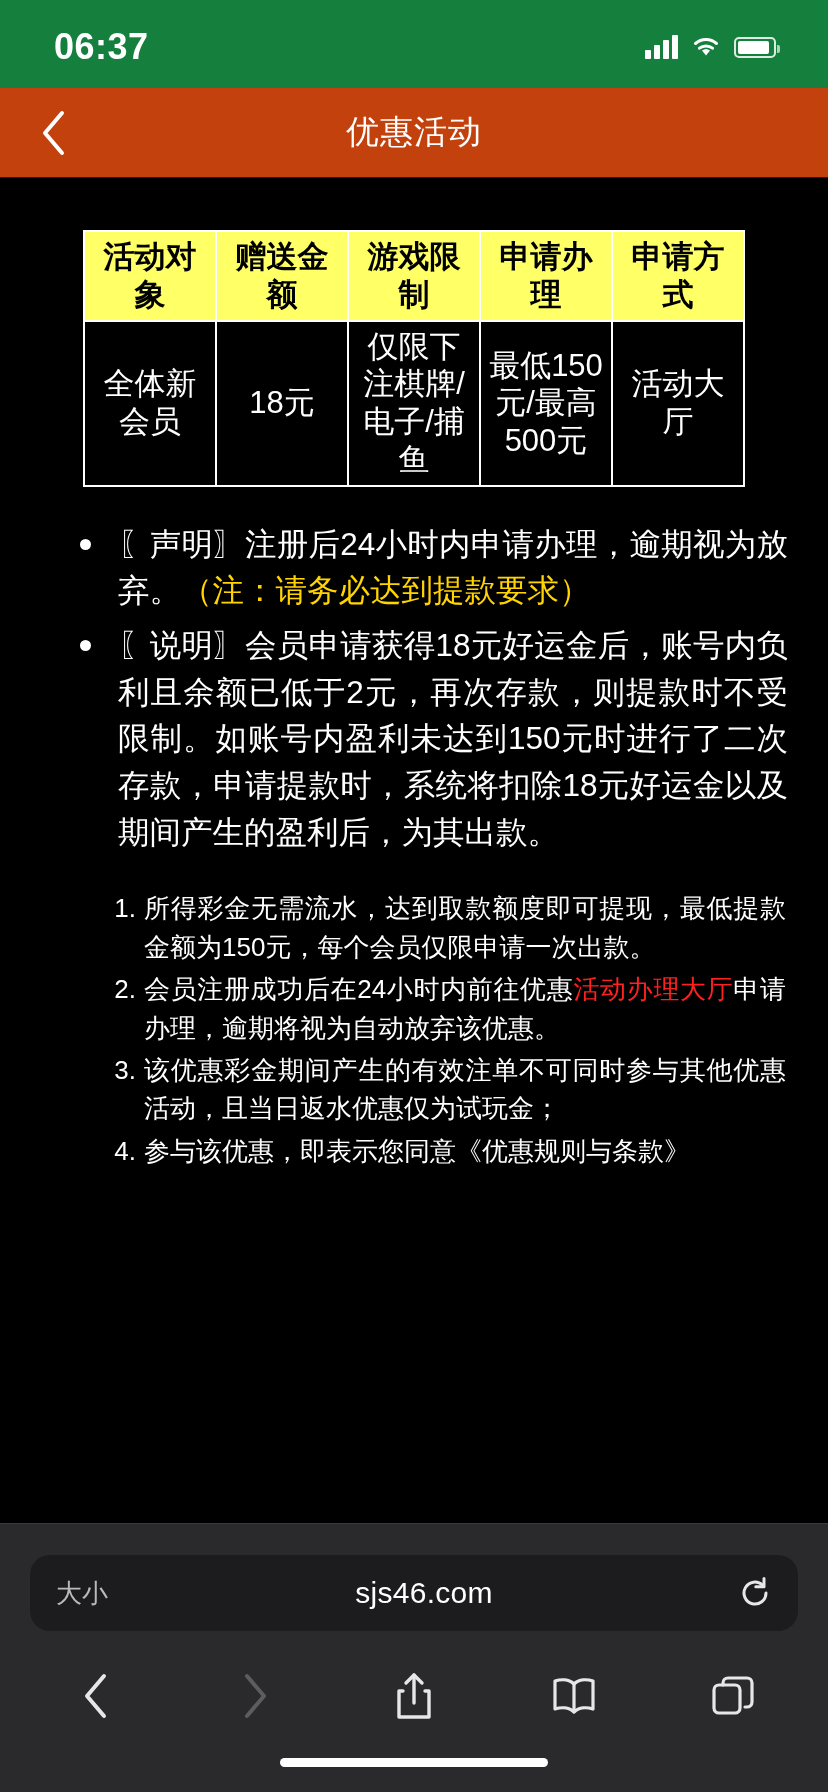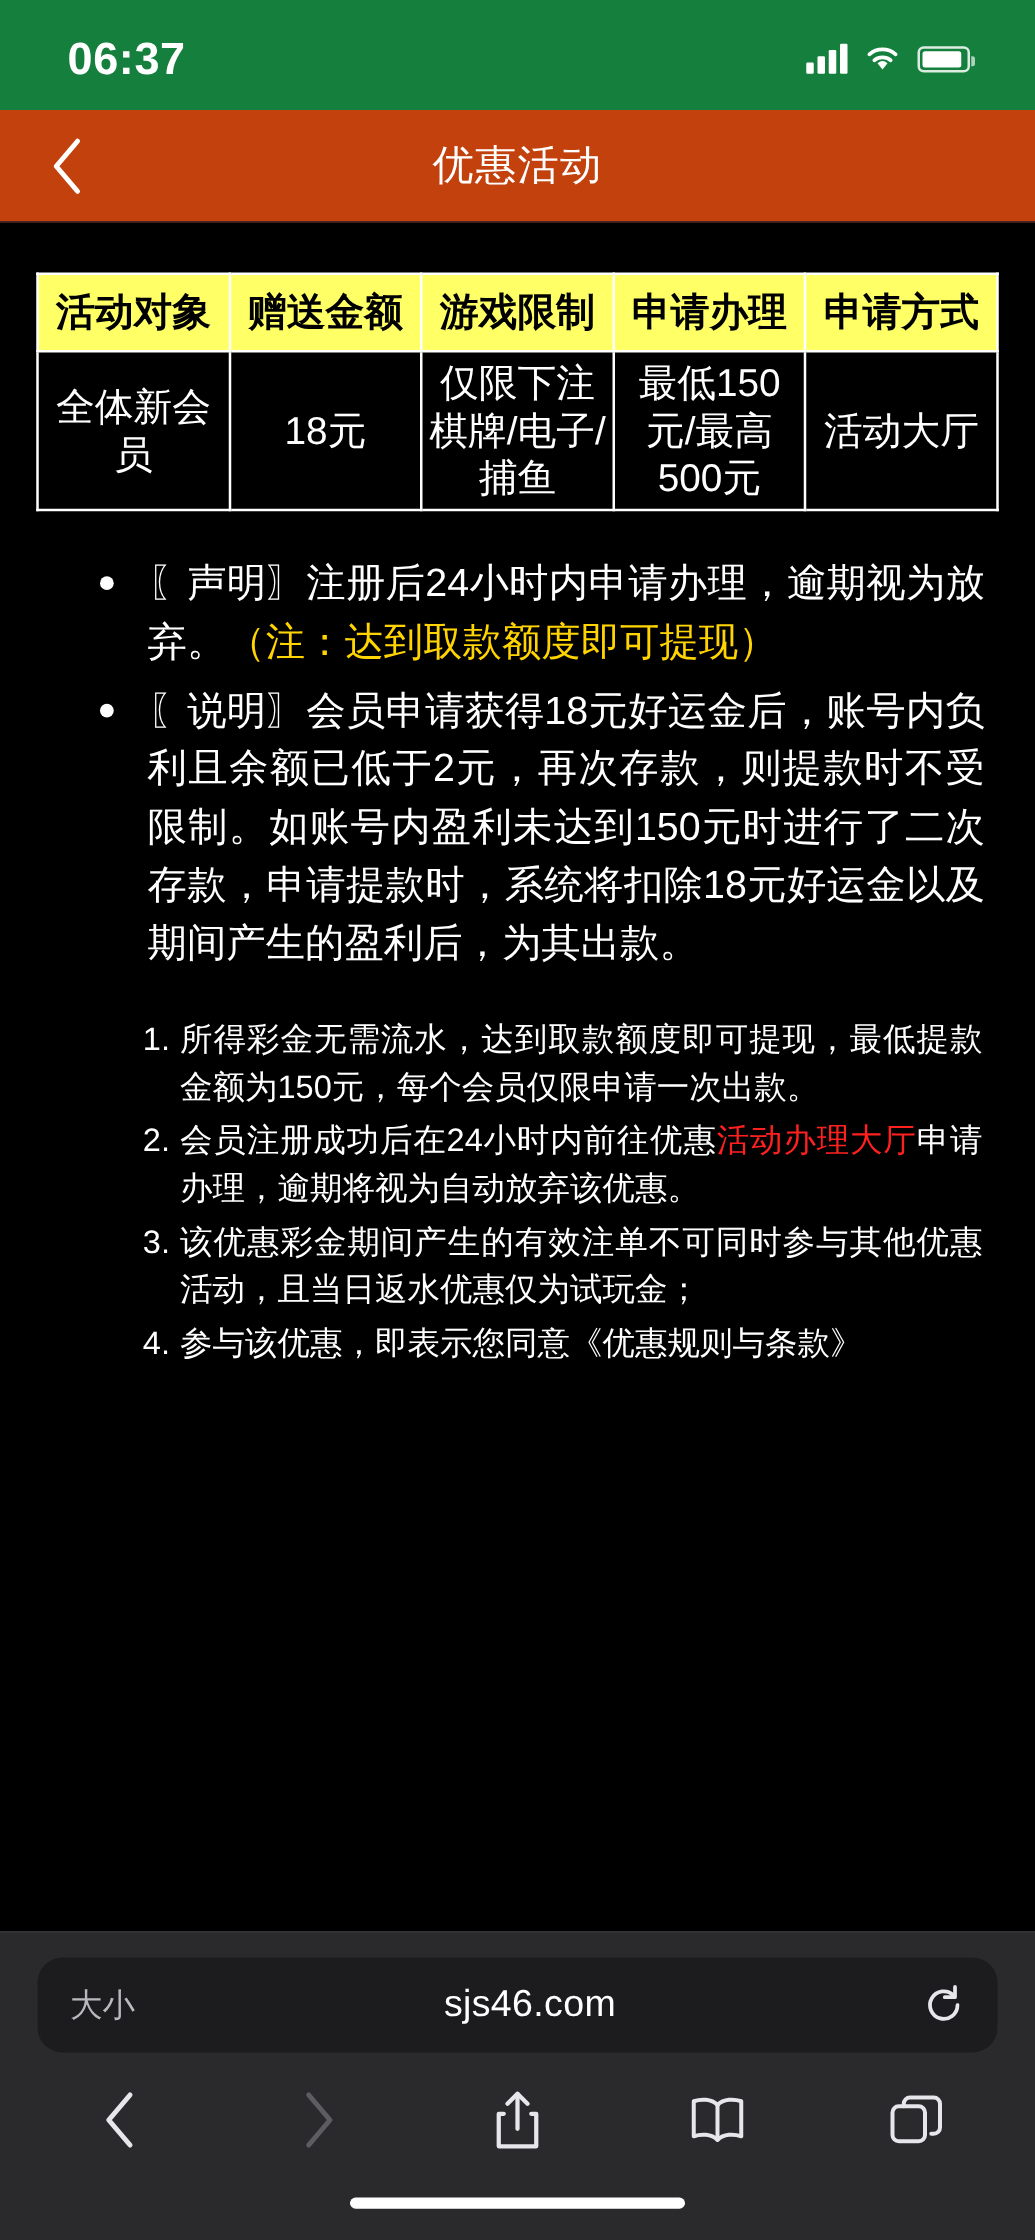--- a/index.html
+++ b/index.html
@@ -97,22 +97,22 @@
   .content {
     flex: 1 1 auto;
     background: #000;
     overflow: hidden;
     padding: 36px 0 0 0;
     color: #fff;
   }
 
   table.promo {
     border-collapse: collapse;
-    margin: 4px auto;
-    width: 770px;
+    margin: 16px auto;
+    width: 662px;
     table-layout: fixed;
   }
   table.promo th, table.promo td {
     border: 2px solid #ffffff;
     text-align: center;
     vertical-align: middle;
     padding: 6px 4px;
     line-height: 1.22;
   }
   table.promo th {
@@ -189,21 +189,21 @@
   .red { color: #ff2020; }
 
   
   .browser-bar {
     flex: 0 0 auto;
     background: #2a2a2c;
     padding: 18px 0 0 0;
     border-top: 1px solid #3a3a3c;
   }
   .urlbar {
-    margin: 2px 30px;
+    margin: 13px 30px;
     height: 76px;
     background: #1c1c1e;
     border-radius: 20px;
     display: flex;
     align-items: center;
     padding: 0 26px;
     position: relative;
   }
   .urlbar .aa {
     color: #b8b8bd;
@@ -304,21 +304,21 @@
           <td>18元</td>
           <td>仅限下注棋牌/电子/捕鱼</td>
           <td>最低150元/最高500元</td>
           <td class="apply">活动大厅</td>
         </tr>
       </tbody>
     </table>
 
     <ul class="notes">
       <li>
-        <span>〖声明〗注册后24小时内申请办理，逾期视为放弃。</span><span class="yellow">（注：达到取款额度即可提现）</span>
+        <span>〖声明〗注册后24小时内申请办理，逾期视为放弃。</span><span class="yellow">（注：请务必达到提款要求）</span>
       </li>
       <li>
         <span>〖说明〗会员申请获得18元好运金后，账号内负利且余额已低于2元，再次存款，则提款时不受限制。如账号内盈利未达到150元时进行了二次存款，申请提款时，系统将扣除18元好运金以及期间产生的盈利后，为其出款。</span>
       </li>
     </ul>
 
 
     <ol class="rules">
       <li>
         <span>所得彩金无需流水，达到取款额度即可提现，最低提款金额为150元，每个会员仅限申请一次出款。</span>

